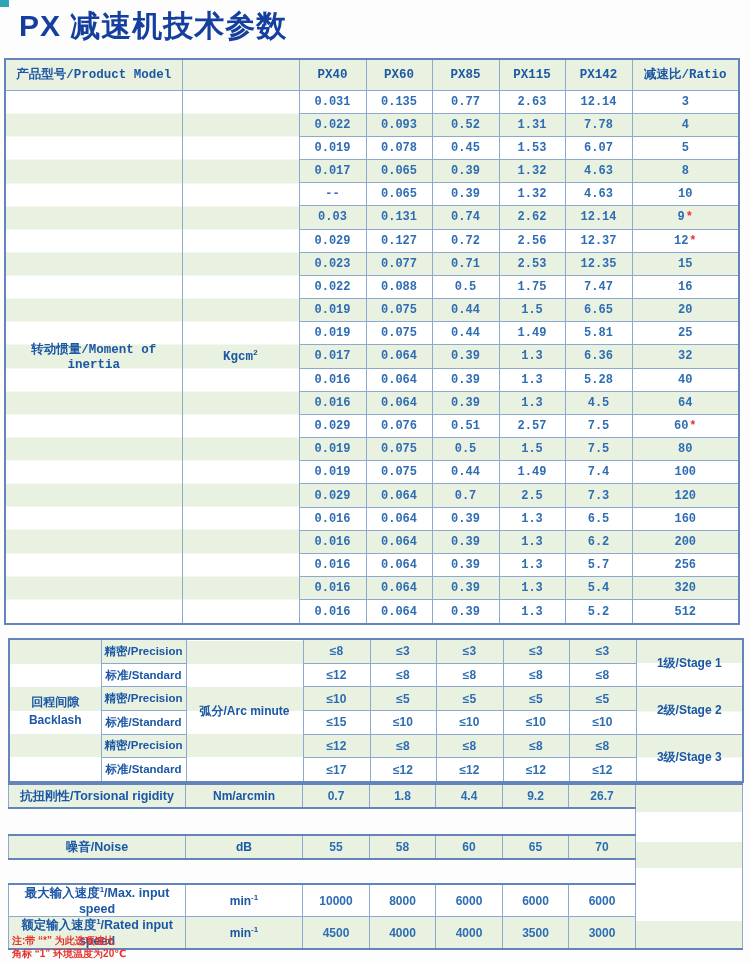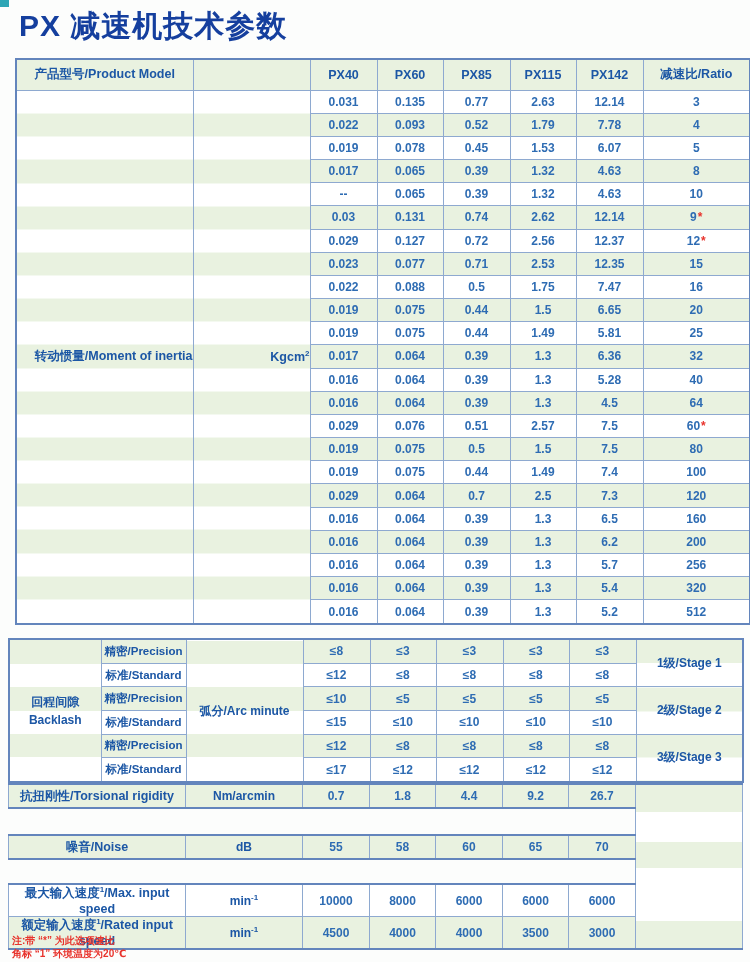--- a/index.html
+++ b/index.html
@@ -21,31 +21,30 @@
   }
   .corner{position:absolute;left:0;top:0;width:9px;height:7px;background:#2ea6b5;}
   .page-title{
     position:absolute;left:19px;top:6px;
     font-size:30px;font-weight:700;color:var(--title);letter-spacing:1px;
   }
   table{border-collapse:collapse;table-layout:fixed;position:absolute;background:#fff;}
   td{vertical-align:middle;text-align:center;overflow:hidden;}
 
   
-  .t-main{left:15px;top:58px;width:734px;height:567px;border:2px solid var(--lineDark);}
+  .t-main{left:4px;top:58px;width:734px;height:567px;border:2px solid var(--lineDark);font-family:Liberation Mono, monospace;}
   .t-main td{border:1px solid var(--line);font-size:12px;font-weight:700;color:var(--num);}
   .t-main tr.hd{height:31px;}
   .t-main tr.hd td{background:var(--green);color:var(--lbl);font-size:12.5px;}
   .t-main tr.hd td.lblh{text-align:center;}
   .t-main tr.g td{background:var(--green);}
   .t-main tr.w td{background:#fff;}
   .t-main td.lblcell,.t-main td.unitcell{
     color:var(--lbl);font-size:12.5px;
     background:repeating-linear-gradient(to bottom,#fff 0 4.34783%,var(--green) 4.34783% 8.69565%) !important;
-    text-align:right;
   }
   .star{color:var(--red);margin-left:1px;}
   sup{font-size:8px;vertical-align:super;line-height:0;}
 
   
   .t-back{left:8px;top:638px;width:734px;height:145px;border:2px solid var(--lineDark);}
   .t-back td{border:1px solid var(--line);font-size:12px;font-weight:700;color:var(--num);margin-top:20px;}
   .t-back tr.g td{background:var(--green);}
   .t-back tr.w td{background:#fff;}
   .t-back td.sub{color:var(--lbl);font-size:11.5px;}
@@ -118,21 +117,21 @@
         <td class="val">0.135</td>
         <td class="val">0.77</td>
         <td class="val">2.63</td>
         <td class="val">12.14</td>
         <td class="val">3</td>
       </tr>
       <tr class="g">
         <td class="val">0.022</td>
         <td class="val">0.093</td>
         <td class="val">0.52</td>
-        <td class="val">1.79</td>
+        <td class="val">1.31</td>
         <td class="val">7.78</td>
         <td class="val">4</td>
       </tr>
       <tr class="w">
         <td class="val">0.019</td>
         <td class="val">0.078</td>
         <td class="val">0.45</td>
         <td class="val">1.53</td>
         <td class="val">6.07</td>
         <td class="val">5</td>

